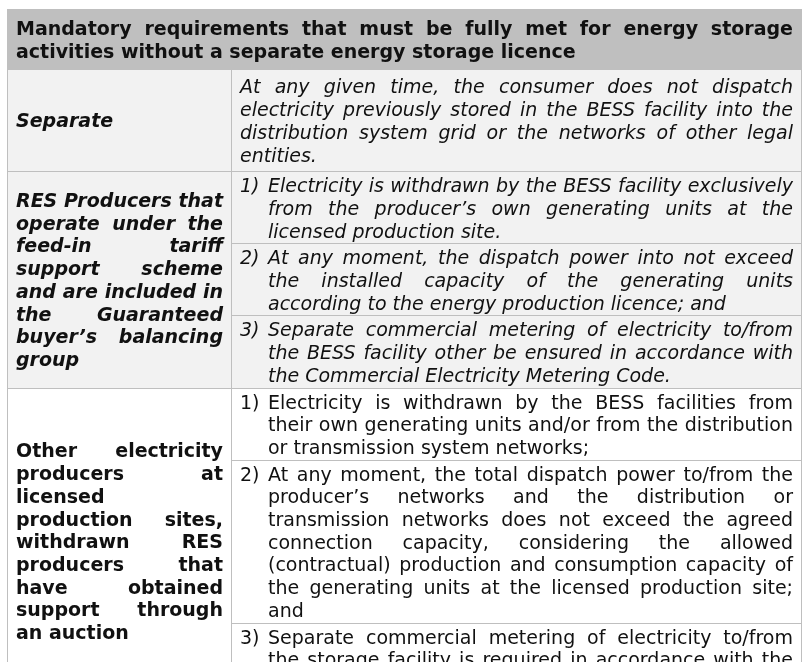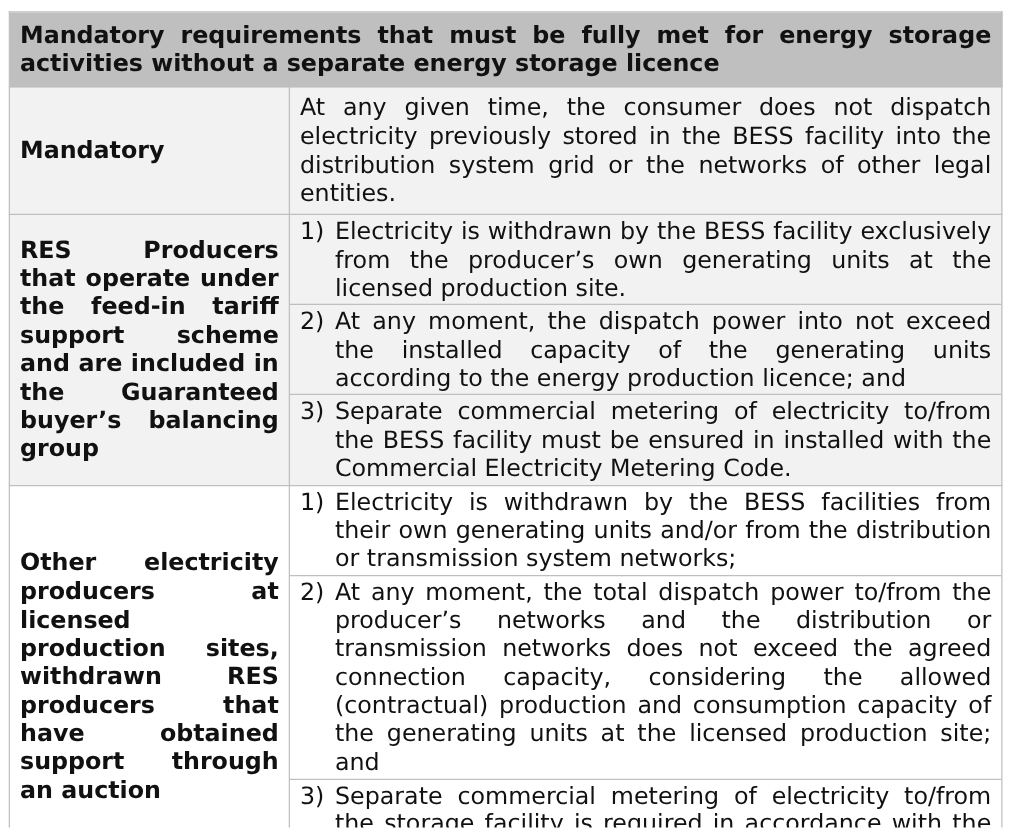--- a/index.html
+++ b/index.html
@@ -43,21 +43,21 @@
       font-weight: bold;
       padding: 0 8px 0 8px !important;
       text-align: justify;
       text-align-last: left;
     }
     .req-cell-text {
       padding: 5px 8px 5px 8px !important;
       text-align: justify;
       text-align-last: left;
     }
-    .row-gray td.bg { background: #f2f2f2; }
+    .row-gray td.bg { background: #f2f2f2; font-style: italic; }
     .row-white td.bg { background: #ffffff; }
     .req-list {
       width: 100%;
       border-collapse: collapse;
     }
     .req-list td {
       border: none;
       border-top: 1px solid #bfbfbf;
     }
     .req-list tr:first-child td { border-top: none; }
@@ -82,21 +82,21 @@
   <colgroup>
     <col class="col-label">
     <col class="col-req">
   </colgroup>
   <tbody>
       <tr>
     <td colspan="2" class="header-cell">Mandatory requirements that must be fully met for energy storage activities without a separate energy storage licence</td>
   </tr>
 
   <tr class="row-gray" style="height:86px;">
-    <td class="bg label-cell">Mandatory</td>
+    <td class="bg label-cell">Separate</td>
     <td class="bg req-cell-text">At any given time, the consumer does not dispatch electricity previously stored in the BESS facility into the distribution system grid or the networks of other legal entities.</td>
   </tr>
 
 
   <tr class="row-gray">
     <td class="bg label-cell">RES Producers that operate under the feed-in tariff support scheme and are included in the Guaranteed buyer’s balancing group</td>
     <td class="bg nested-wrap">
       <table class="req-list">
         <tbody>
               <tr>
@@ -112,21 +112,21 @@
           <div class="req-item">
             <span class="req-num">2)</span>
             <span class="req-text">At any moment, the dispatch power into not exceed the installed capacity of the generating units according to the energy production licence; and</span>
           </div>
         </td>
               </tr>
         <tr>
                 <td>
           <div class="req-item">
             <span class="req-num">3)</span>
-            <span class="req-text">Separate commercial metering of electricity to/from the BESS facility must be ensured in installed with the Commercial Electricity Metering Code.</span>
+            <span class="req-text">Separate commercial metering of electricity to/from the BESS facility other be ensured in accordance with the Commercial Electricity Metering Code.</span>
           </div>
         </td>
               </tr>
       </tbody>
           </table>
     </td>
   </tr>
 
   <tr class="row-white">
     <td class="bg label-cell">Other electricity producers at licensed production sites, withdrawn RES producers that have obtained support through an auction</td>

